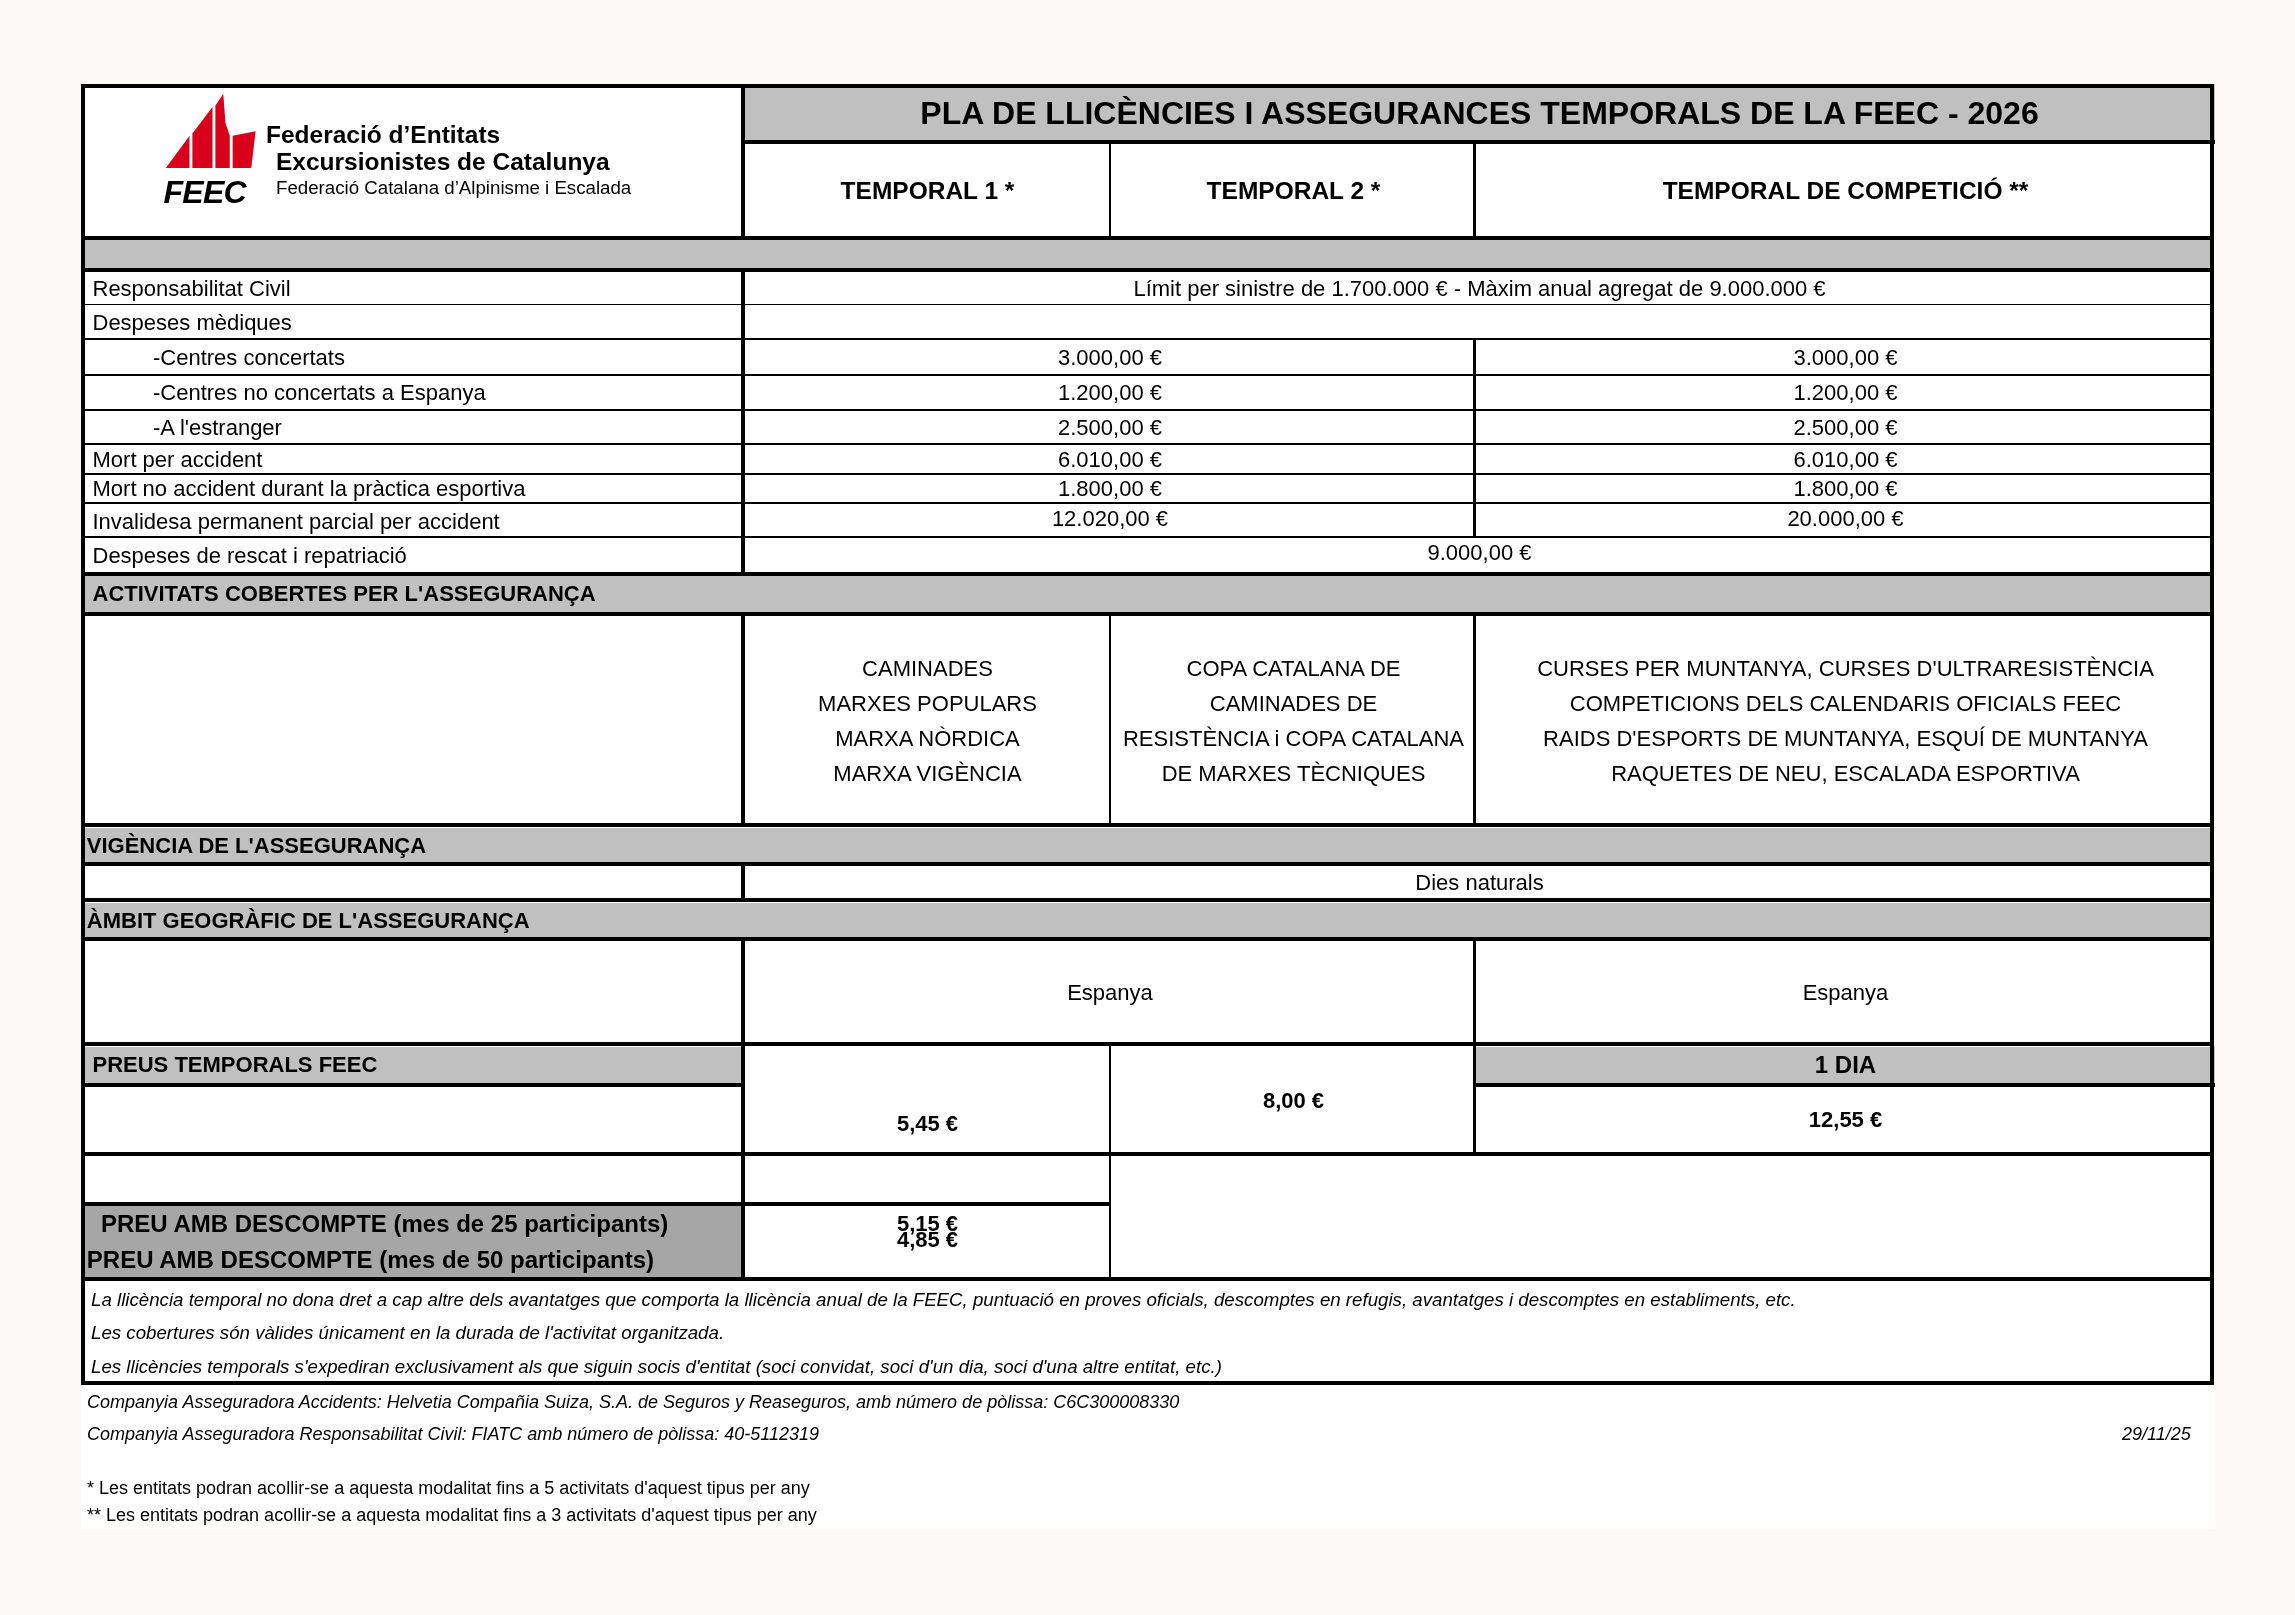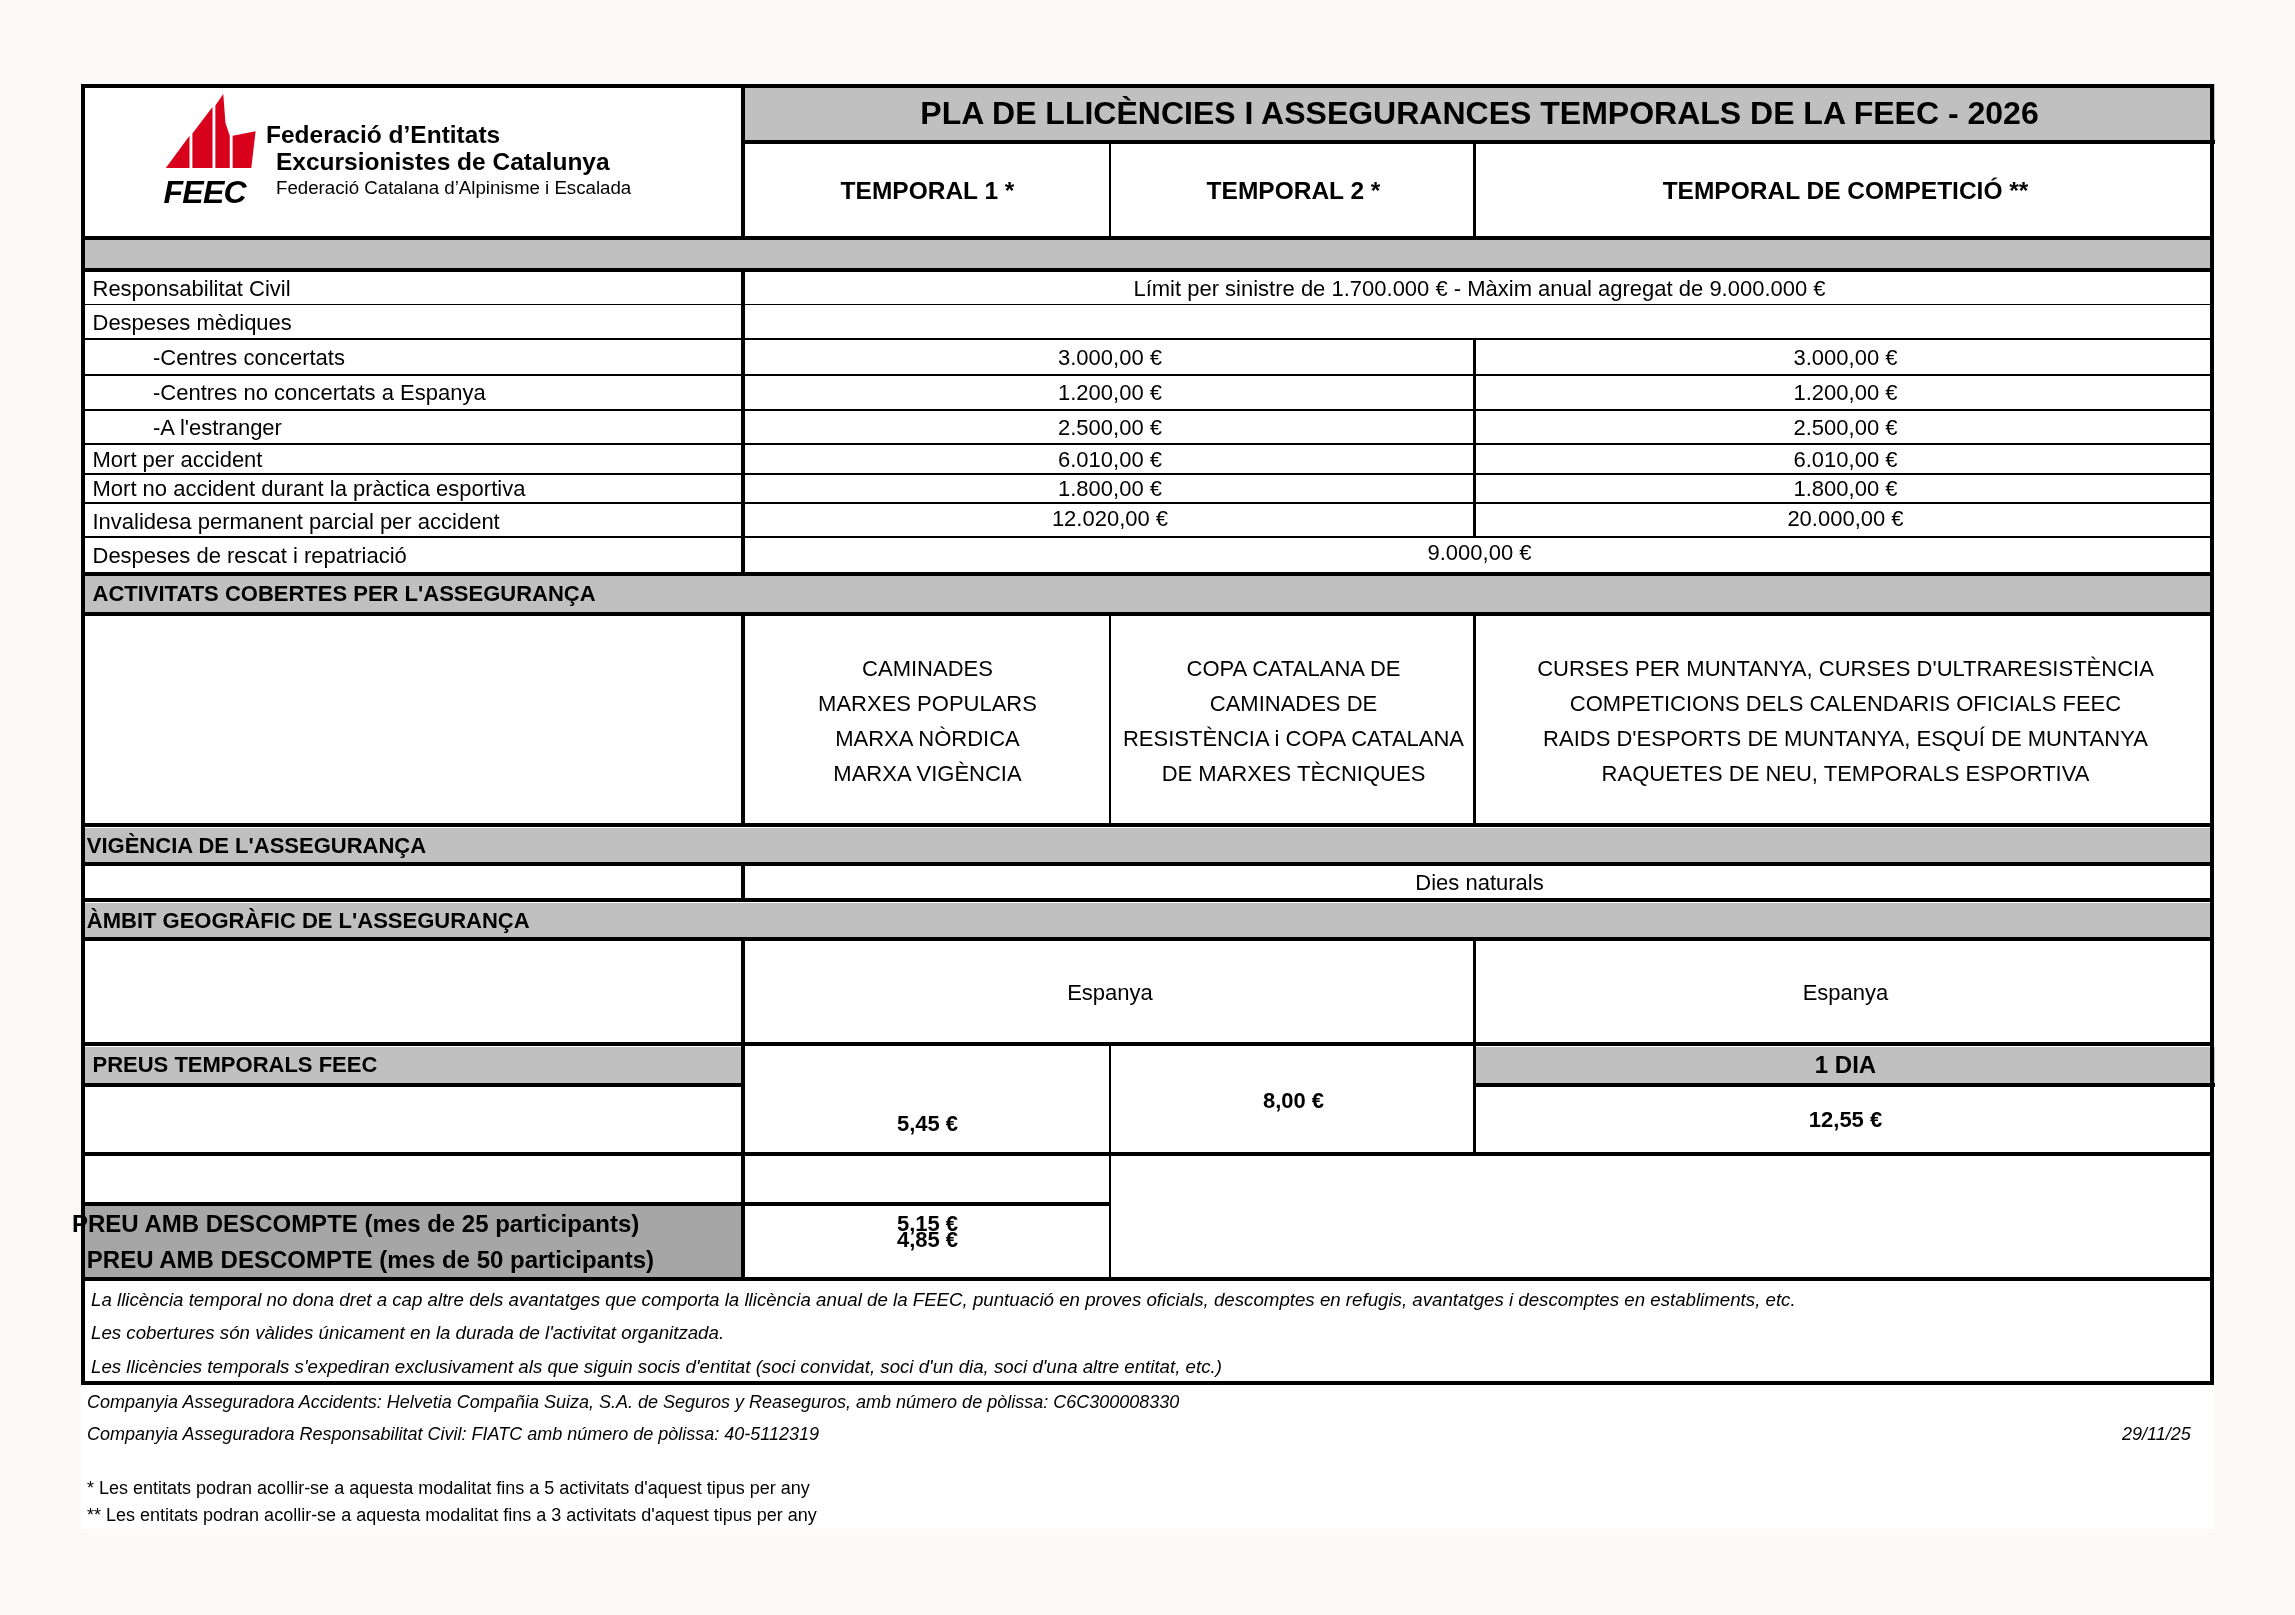--- a/index.html
+++ b/index.html
@@ -128,21 +128,21 @@
 <div class="cell" style="left:1111px;top:618px;width:365px;height:206px;font-size:22px;line-height:35px;flex-direction:column;">
   <span>COPA CATALANA DE</span>
     <span>CAMINADES DE</span>
     <span>RESISTÈNCIA i COPA CATALANA</span>
     <span>DE MARXES TÈCNIQUES</span>
 </div>
 <div class="cell" style="left:1476px;top:618px;width:739px;height:206px;font-size:22px;line-height:35px;flex-direction:column;">
   <span>CURSES PER MUNTANYA, CURSES D'ULTRARESISTÈNCIA</span>
     <span>COMPETICIONS DELS CALENDARIS OFICIALS FEEC</span>
     <span>RAIDS D'ESPORTS DE MUNTANYA, ESQUÍ DE MUNTANYA</span>
-    <span>RAQUETES DE NEU, TEMPORALS ESPORTIVA</span>
+    <span>RAQUETES DE NEU, ESCALADA ESPORTIVA</span>
 </div>
 
 <div class="abs gray" style="left:81px;top:828px;width:2133px;height:35px;"></div>
 <div class="lbl b" style="left:81px;top:828px;width:720px;height:35px;padding-left:5.8px;">VIGÈNCIA DE L'ASSEGURANÇA</div>
 <div class="cell" style="left:744px;top:867px;width:1471px;height:32px;font-size:22px;">
     <span>Dies naturals</span>
   </div>
 
 <div class="abs gray" style="left:81px;top:903px;width:2133px;height:35px;"></div>
 <div class="lbl b" style="left:81px;top:903px;width:720px;height:35px;padding-left:5.8px;">ÀMBIT GEOGRÀFIC DE L'ASSEGURANÇA</div>
@@ -163,21 +163,21 @@
   </div>
 <div class="abs gray" style="left:1476px;top:1047px;width:739px;height:36px;"></div>
 <div class="cell b" style="left:1476px;top:1047px;width:739px;height:36px;font-size:24px;">
     <span>1 DIA</span>
   </div>
 <div class="cell b" style="left:1476px;top:1087px;width:739px;height:66px;font-size:22px;">
     <span>12,55 €</span>
   </div>
 
 <div class="abs dgray" style="left:81px;top:1206px;width:662px;height:72px;"></div>
-<div class="lbl b" style="left:67px;top:1206px;width:662px;height:36px;padding-left:5px;font-size:24px;">PREU AMB DESCOMPTE (mes de 25 participants)</div>
+<div class="lbl b" style="left:96px;top:1206px;width:662px;height:36px;padding-left:5px;font-size:24px;">PREU AMB DESCOMPTE (mes de 25 participants)</div>
 <div class="lbl b" style="left:81px;top:1242px;width:662px;height:36px;padding-left:5.8px;font-size:24px;">PREU AMB DESCOMPTE (mes de 50 participants)</div>
 <div class="cell b" style="left:744px;top:1206px;width:367px;height:36px;font-size:22px;">
     <span>5,15 €</span>
   </div>
 <div class="cell b" style="left:744px;top:1222px;width:367px;height:36px;font-size:22px;">
     <span>4,85 €</span>
   </div>
 
 <div class="txt it" style="left:91px;top:1291px;font-size:18.7px;">La llicència temporal no dona dret a cap altre dels avantatges que comporta la llicència anual de la FEEC, puntuació en proves oficials, descomptes en refugis, avantatges i descomptes en establiments, etc.</div>
 <div class="txt it" style="left:91px;top:1324px;font-size:18.7px;">Les cobertures són vàlides únicament en la durada de l'activitat organitzada.</div>

